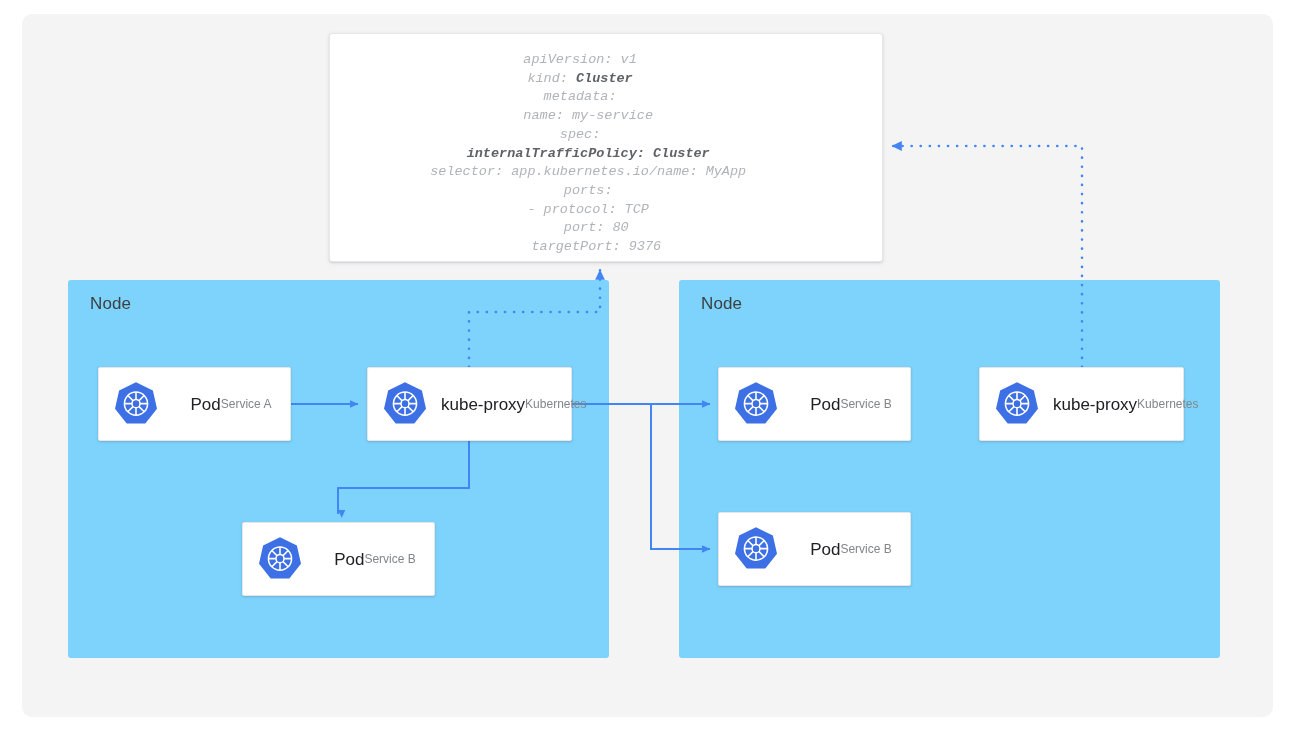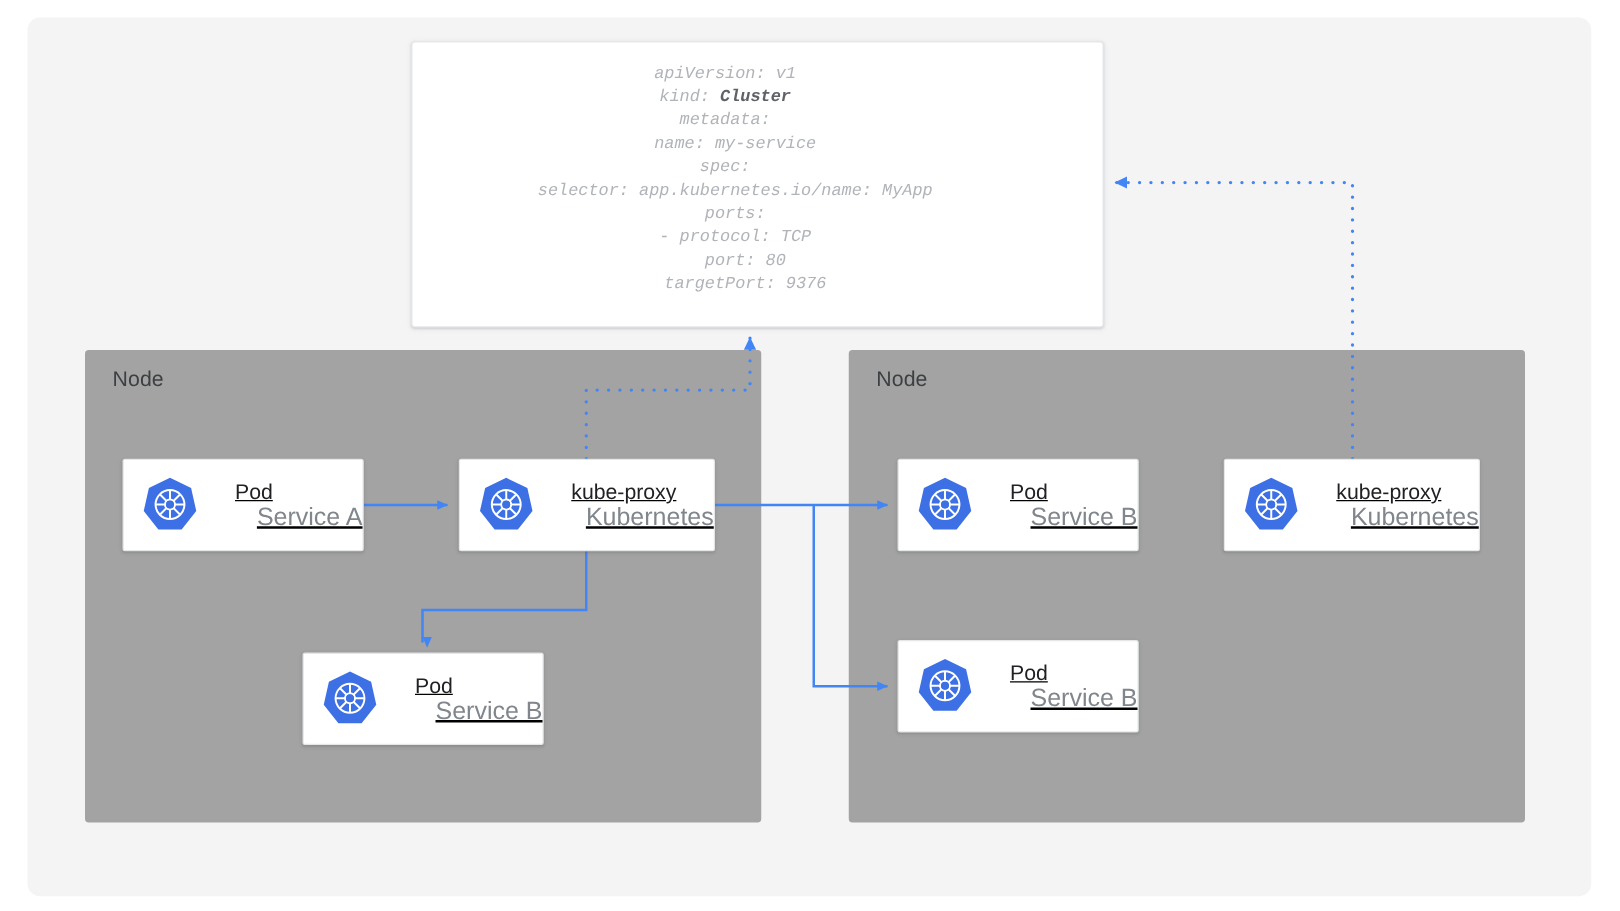--- a/index.html
+++ b/index.html
@@ -22,21 +22,21 @@
     left: 22px;
     top: 14px;
     width: 1251px;
     height: 703px;
     background: #f4f4f5;
     border-radius: 10px;
   }
   
   .node-box {
     position: absolute;
-    background: #a3a3a3;
+    background: #7dd3fc;
     border-radius: 3px;
   }
   .node-label {
     position: absolute;
     left: 22px;
     top: 14px;
     font-size: 17px;
     color: #3c4043;
     font-family: "Liberation Sans", sans-serif;
     letter-spacing: .1px;
@@ -55,33 +55,32 @@
   .card .k8s-ico {
     flex: 0 0 auto;
     margin-left: 13px;
     width: 48px;
     height: 48px;
     display: block;
   }
   .card .card-text {
     flex: 1 1 auto;
     display: flex;
-    flex-direction: column;
+    flex-direction: row;
     justify-content: center;
-    margin-left: 28px;
-    text-decoration: underline;
+    margin-left: 12px;
   }
   .card .card-title {
     font-size: 17px;
     color: #202124;
     line-height: 21px;
     white-space: nowrap;
   }
   .card .card-sub {
-    font-size: 20px;
+    font-size: 12px;
     color: #80868b;
     line-height: 21px;
     white-space: nowrap;
     text-align: right;
   }
   
   #yaml-card {
     position: absolute;
     left: 329px;
     top: 33px;
@@ -164,20 +163,21 @@
 
     <path d="M1082,367 L1082,146 L892,146" fill="none" stroke="#4285f4" stroke-width="2.6" stroke-linecap="round" stroke-dasharray="0.1 9" marker-end="url(#arrow-dot-l)"></path>
   </svg>
 
   <div id="yaml-card">
     <pre id="yaml-code">apiVersion: v1
 kind: <span class="b">Cluster</span>
 metadata:
   name: my-service
 spec:
+<span class="b">  internalTrafficPolicy: Cluster</span>
   selector: app.kubernetes.io/name: MyApp
   ports:
   - protocol: TCP
     port: 80
     targetPort: 9376</pre>
   </div>
 
   <div class="card" id="pod-service-a" style="left:98px; top:367px; width:193px; height:74px;">
     <svg class="k8s-ico" viewBox="0 0 64 64">
       <polygon points="32,3 54.5,13.9 60,38.3 44.4,58 19.6,58 4,38.3 9.5,13.9" fill="#3d6fe5"></polygon>

